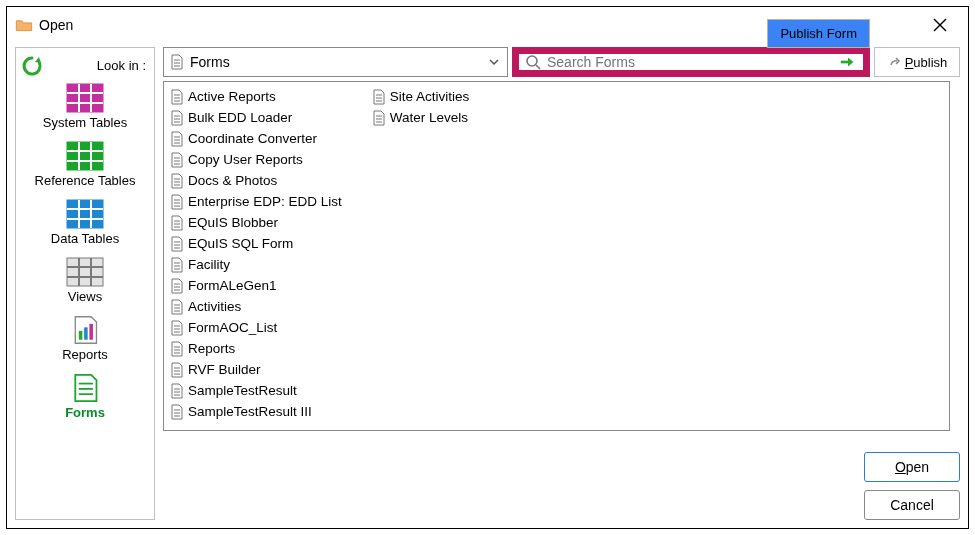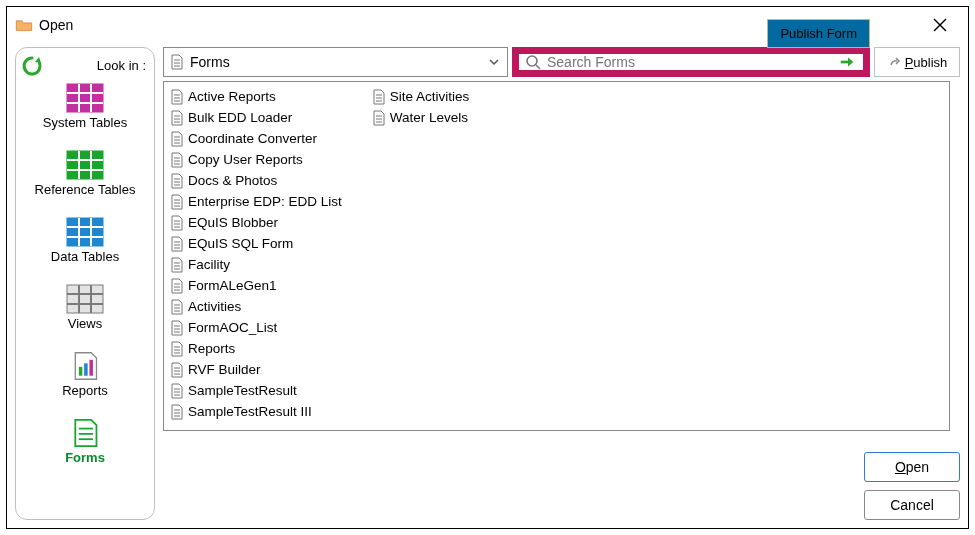--- a/index.html
+++ b/index.html
@@ -17,37 +17,37 @@
   .titlebar .folder-icon { width: 18px; height: 14px; margin-right: 6px; }
   .titlebar-title { font-size: 14px; color: #000; flex: 0 0 auto; }
   .titlebar-spacer { flex: 1 1 auto; }
   .close-btn {
     width: 40px; height: 30px; display: flex; align-items: center; justify-content: center;
     font-size: 16px; color: #000; cursor: pointer;
   }
 
   .tooltip {
     position: absolute; right: 98px; top: 12px;
-    background: #0369a1; border: 1px solid #b8b79a; padding: 6px 12px;
+    background: #3b82f6; border: 1px solid #b8b79a; padding: 6px 12px;
     font-size: 13px; color: #000; z-index: 10;
   }
 
   .body-area {
     position: absolute; left: 8px; top: 40px; right: 8px; bottom: 8px;
   }
 
   .sidebar {
     position: absolute; left: 0; top: 0; width: 140px; bottom: 0;
-    border: 1px solid #bfbfbf; border-radius: 12px; background: #fff;
+    border: 1px solid #bfbfbf; border-radius: 0; background: #fff;
     display: flex; flex-direction: column; align-items: center;
     padding-top: 4px;
   }
   .refresh-icon { width: 24px; height: 24px; position: absolute; left: 4px; top: 6px; }
   .lookin-label { font-size: 13px; color: #000; text-align: right; width: 100%; padding-right: 8px; margin-top: 6px; }
-  .sidebar-items { margin-top: 8px; display: flex; flex-direction: column; align-items: center; gap: 16px; width: 100%; }
+  .sidebar-items { margin-top: 8px; display: flex; flex-direction: column; align-items: center; gap: 7px; width: 100%; }
   .sidebar-item { display: flex; flex-direction: column; align-items: center; cursor: pointer; width: 100%; padding: 2px 0; }
   .sidebar-item .tbl-icon { width: 38px; height: 30px; }
   .sidebar-item .sidebar-text { font-size: 13px; color: #000; margin-top: 2px; }
   .sidebar-item.active .sidebar-text { color: #0a8a2a; font-weight: 700; }
 
   .main-col {
     position: absolute; left: 148px; top: 0; right: 0; bottom: 0;
   }
 
   .toolbar {

